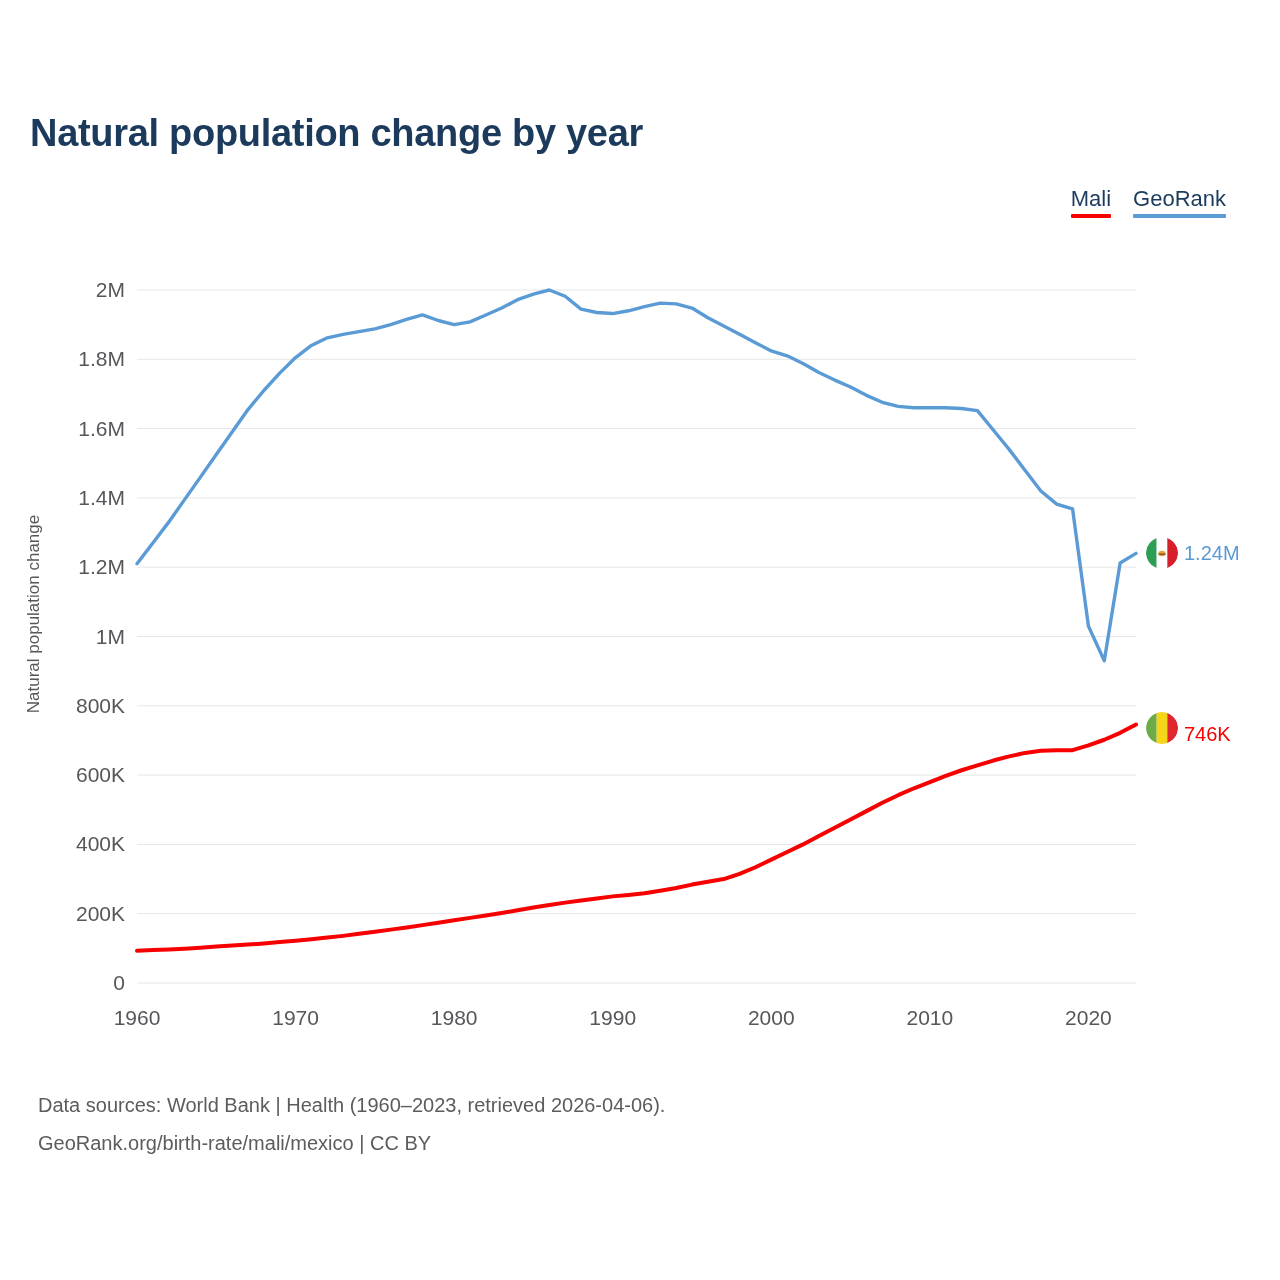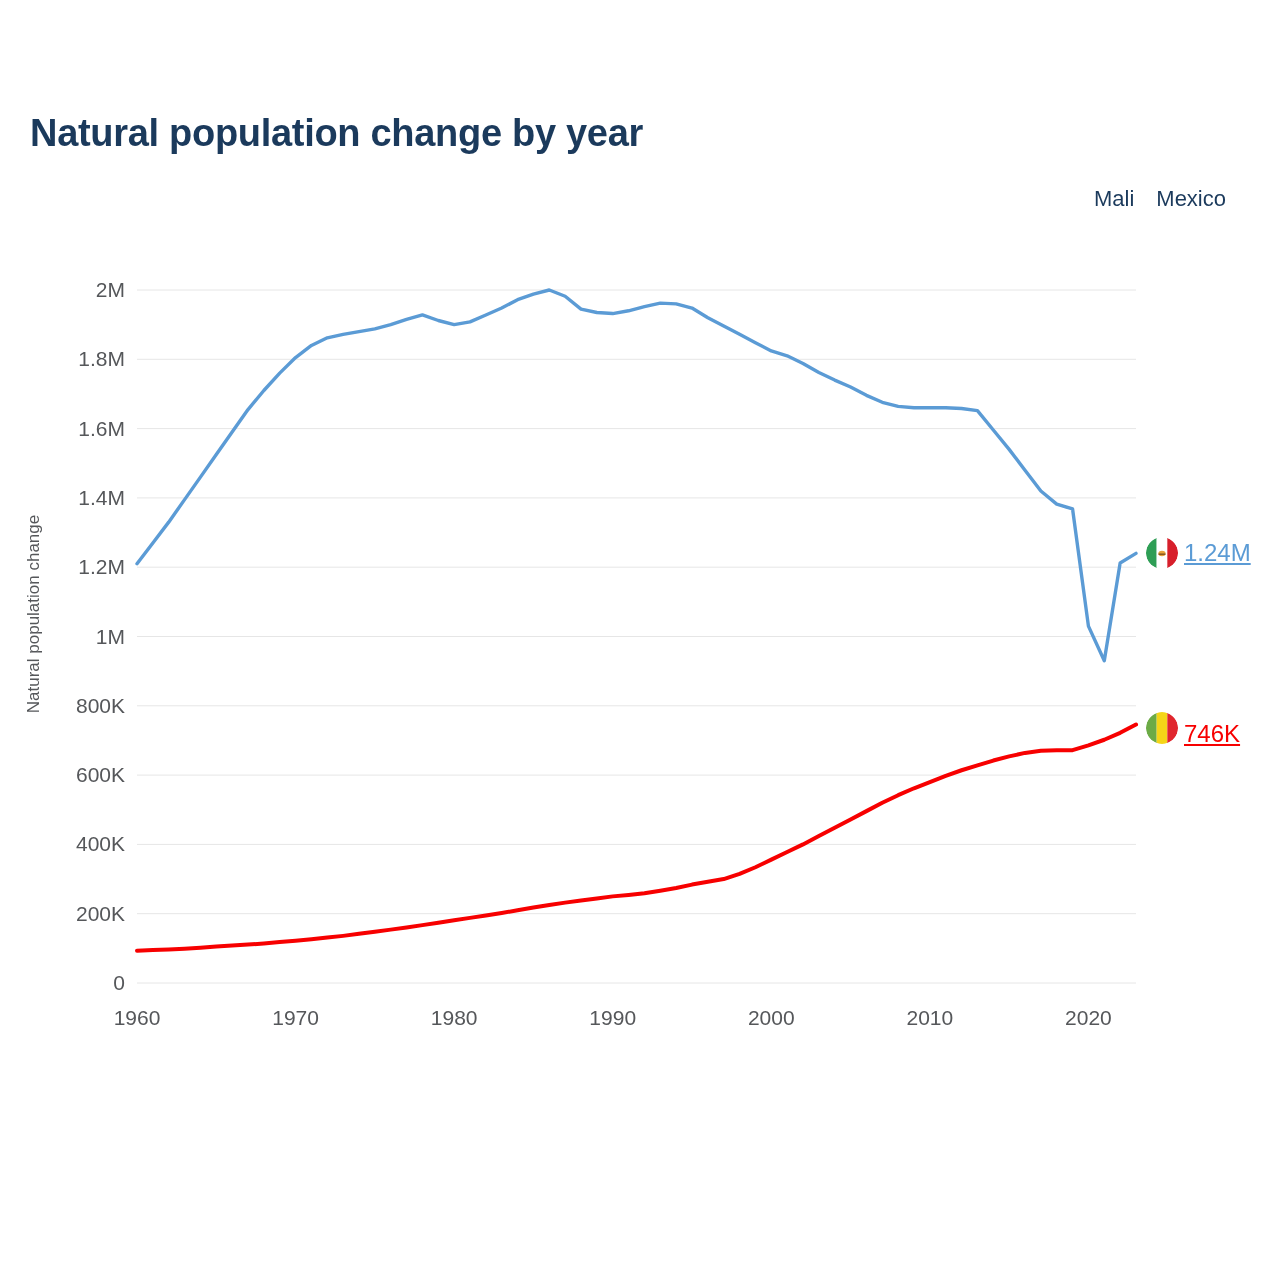--- a/index.html
+++ b/index.html
@@ -29,21 +29,21 @@
   #legend {
     position: absolute;
     right: 26px;
     top: 186px;
     display: flex;
     gap: 22px;
     align-items: flex-start;
   }
   .legend-item {
     display: flex;
-    flex-direction: row;
+    flex-direction: column;
     align-items: center;
     cursor: pointer;
   }
   .legend-label {
     font-size: 22px;
     line-height: 25px;
     white-space: nowrap;
   }
   .legend-rule {
     margin-top: 3px;
@@ -106,23 +106,22 @@
   }
   .flag {
     width: 32px;
     height: 32px;
     border-radius: 50%;
     overflow: hidden;
     display: block;
     flex: none;
   }
   .endpoint-value {
-    font-size: 24px;
+    font-size: 20px;
     line-height: 26px;
-    text-decoration: underline;
   }
   #footer {
     position: absolute;
     left: 38px;
     top: 1086px;
     font-size: 20px;
     line-height: 38px;
     color: #5a5c5e;
   }
   .footer-line { white-space: nowrap; }
@@ -133,21 +132,21 @@
 <div id="page">
 
   <div id="chart-title">Natural population change by year</div>
 
   <div id="legend">
     <div class="legend-item">
       <span class="legend-label" style="color: rgb(27, 58, 92);">Mali</span>
       <span class="legend-rule" style="background: rgb(247, 0, 0);"></span>
     </div>
     <div class="legend-item">
-      <span class="legend-label" style="color: rgb(27, 58, 92);">Mexico</span>
+      <span class="legend-label" style="color: rgb(27, 58, 92);">GeoRank</span>
       <span class="legend-rule" style="background: rgb(91, 155, 213);"></span>
     </div>
   </div>
 
 
   <div id="plot-wrap">
     <svg id="svg-chart" width="1280" height="1280">
       <g id="gridlines">
           <line x1="137" y1="983" x2="1136" y2="983" stroke="#e6e6e6" stroke-width="1"></line>
           <line x1="137" y1="913.7" x2="1136" y2="913.7" stroke="#e6e6e6" stroke-width="1"></line>
@@ -223,14 +222,18 @@
             <rect x="0" y="0" width="10" height="30" fill="#6cab46"></rect>
             <rect x="10" y="0" width="10" height="30" fill="#f5d518"></rect>
             <rect x="20" y="0" width="10" height="30" fill="#e0262e"></rect>
           </g>
         </svg>
       </span>
       <span class="endpoint-value" style="color: rgb(247, 0, 0); margin-top: 12px;">746K</span>
     </div>
   </div>
 
+  <div id="footer">
+    <div class="footer-line">Data sources: World Bank | Health (1960–2023, retrieved 2026-04-06).</div>
+    <div class="footer-line">GeoRank.org/birth-rate/mali/mexico | CC BY</div>
+  </div>
 
 </div>
 
 </body></html>

